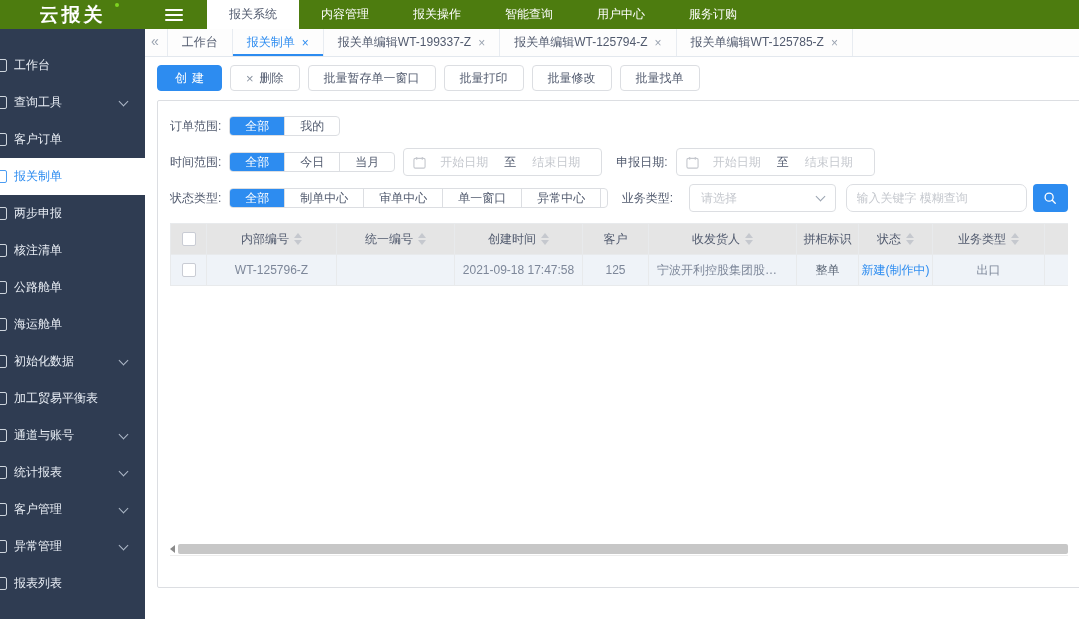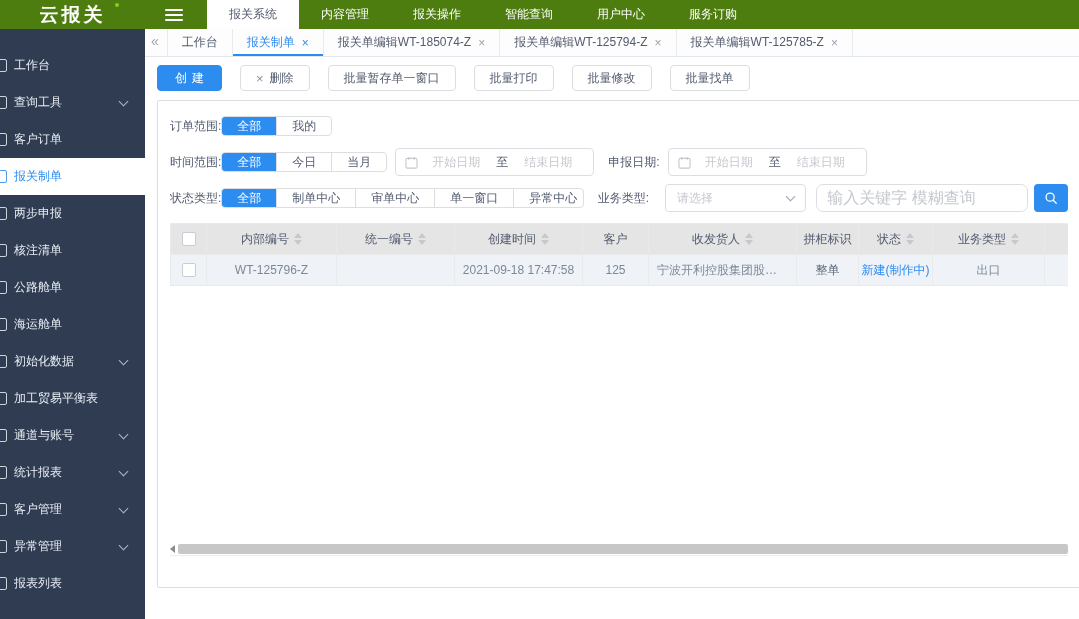--- a/index.html
+++ b/index.html
@@ -29,41 +29,41 @@
   .tab-collapse { color:#9aa3b0; padding:4px 8px 0 6px; font-size:14px; cursor:pointer; }
   .tabs { display:flex; align-items:stretch; }
   .tab { padding:0 14px; display:flex; align-items:center; gap:7px; color:#515a6e; border-left:1px solid #e8ecf1; cursor:pointer; position:relative; white-space:nowrap; }
   .tab:last-child { border-right:1px solid #e8ecf1; }
   .tab .close { color:#9aa3b0; font-size:12px; }
   .tab.active { color:#2d8cf0; }
   .tab.active .close { color:#2d8cf0; }
   .tab.active::after { content:""; position:absolute; left:0; right:0; bottom:0; height:2px; background:#2d8cf0; }
 
   
-  .toolbar { padding:8px 0 8px 12px; display:flex; gap:18px; align-items:center; }
+  .toolbar { padding:8px 0 8px 12px; display:flex; gap:8px; align-items:center; }
   .btn { height:26px; padding:0 15px; border:1px solid #dcdee2; border-radius:4px; background:#fff; color:#515a6e; display:inline-flex; align-items:center; gap:6px; cursor:pointer; font-size:12px; white-space:nowrap; }
   .btn.primary { background:#2d8cf0; border-color:#2d8cf0; color:#fff; letter-spacing:5px; padding:0 12px 0 17px; }
   .btn .x { color:#8a93a0; font-size:13px; }
 
   
   .panel { position:absolute; left:12px; right:-2px; top:71px; bottom:31px; border:1px solid #dcdee2; border-radius:2px; background:#fff; padding:11px 12px 0 12px; overflow:hidden; }
   .filter-row { display:flex; align-items:center; margin-bottom:8px; height:28px; }
-  .f-label { flex:none; margin-right:0; color:#515a6e; }
+  .f-label { flex:none; margin-right:8px; color:#515a6e; }
   .segment { display:inline-flex; border:1px solid #dcdee2; border-radius:4px; overflow:hidden; background:#fff; height:20px; }
   .seg-opt { padding:0 15px; display:flex; align-items:center; color:#515a6e; cursor:pointer; border-left:1px solid #dcdee2; white-space:nowrap; }
   .seg-opt:first-child { border-left:none; }
   .seg-opt.active { background:#2d8cf0; color:#fff; border-left-color:#2d8cf0; }
   .daterange { display:inline-flex; align-items:center; border:1px solid #dcdee2; border-radius:4px; height:28px; padding:0 9px; margin-left:8px; color:#c5c8ce; cursor:pointer; }
   .daterange .ph { width:72px; text-align:center; }
   .daterange .to { color:#515a6e; margin:0 4px; }
   .cal { margin-right:2px; display:flex; }
   .f-label2 { margin:0 8px 0 14px; color:#515a6e; white-space:nowrap; }
   .select { width:170px; height:28px; border:1px solid #dcdee2; border-radius:4px; display:inline-flex; align-items:center; justify-content:space-between; padding:0 11px; color:#c5c8ce; margin-left:8px; cursor:pointer; }
   .select .chev { width:7px; height:7px; border-right:1.3px solid #9aa3b0; border-bottom:1.3px solid #9aa3b0; transform:rotate(45deg); margin-top:-4px; }
-  .search-input { width:212px; height:28px; border:1px solid #dcdee2; border-radius:7px; margin-left:10px; padding:0 10px; font-family:inherit; font-size:16px; color:#515a6e; outline:none; }
+  .search-input { width:212px; height:28px; border:1px solid #dcdee2; border-radius:7px; margin-left:10px; padding:0 10px; font-family:inherit; font-size:12px; color:#515a6e; outline:none; }
   .search-input::placeholder { color:#c5c8ce; }
   .search-btn { width:42px; height:28px; background:#2d8cf0; border:none; border-radius:4px; margin-left:6px; display:flex; align-items:center; justify-content:center; cursor:pointer; }
 
   
   .table-wrap { margin-top:11px; overflow:hidden; }
   table { border-collapse:collapse; table-layout:fixed; width:1004px; }
   th,td { border:1px solid #e8eaec; height:31px; text-align:center; overflow:hidden; white-space:nowrap; }
   th { background:#e5e5e5; font-weight:normal; color:#515a6e; cursor:pointer; }
   td { background:#eff3f8; color:#7d8799; }
   td.left { text-align:left; padding:0 8px; text-overflow:ellipsis; }
@@ -177,21 +177,21 @@
     <span class="tab-collapse">«</span>
     <div class="tabs" id="tabs">
         <div class="tab">
           <span>工作台</span>
         </div>
         <div class="tab active">
           <span>报关制单</span>
           <span class="close">×</span>
         </div>
         <div class="tab">
-          <span>报关单编辑WT-185074-Z</span>
+          <span>报关单编辑WT-199337-Z</span>
           <span class="close">×</span>
         </div>
         <div class="tab">
           <span>报关单编辑WT-125794-Z</span>
           <span class="close">×</span>
         </div>
         <div class="tab">
           <span>报关单编辑WT-125785-Z</span>
           <span class="close">×</span>
         </div>

